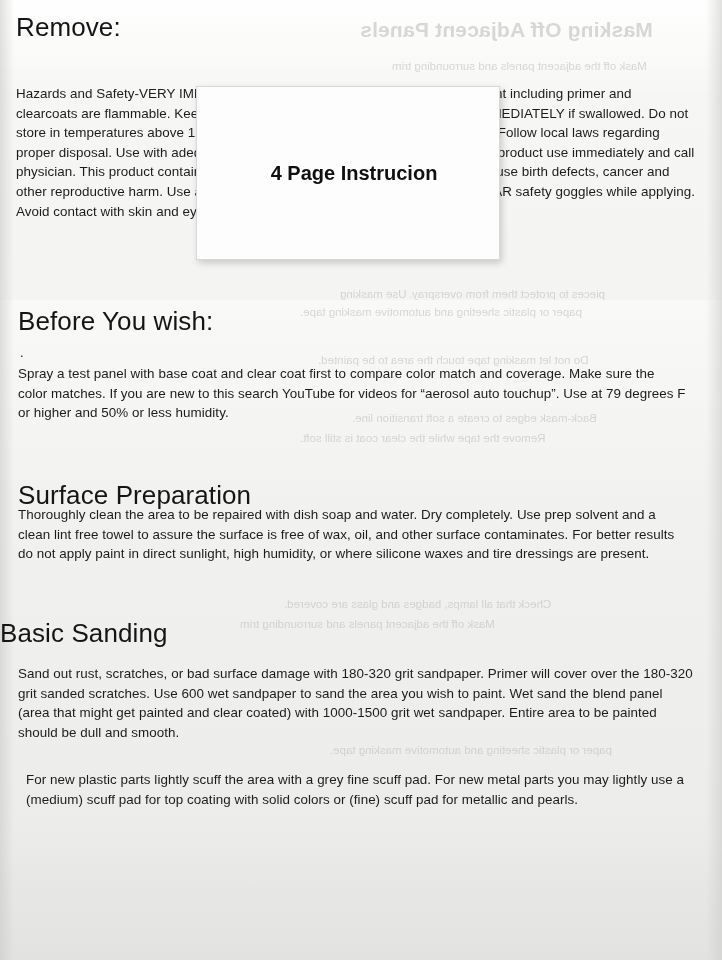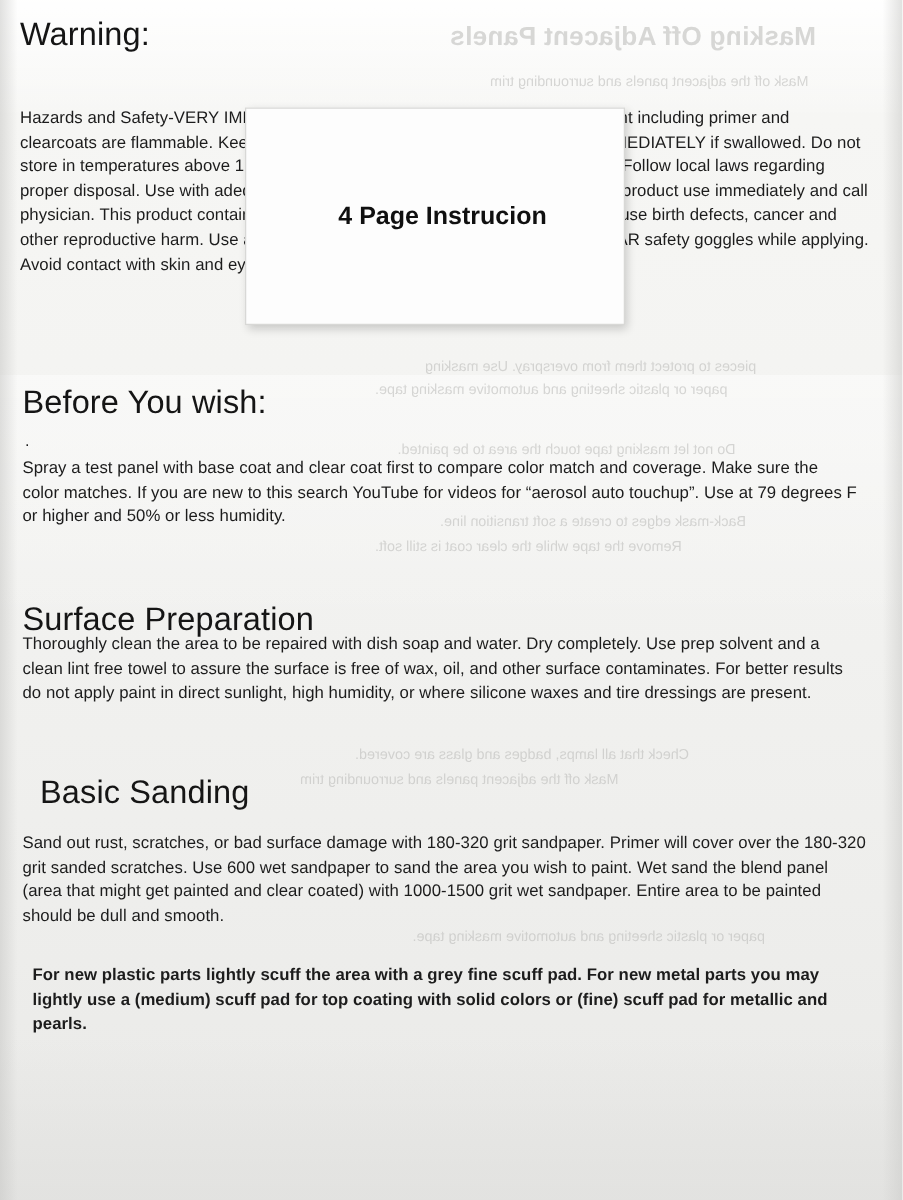--- a/index.html
+++ b/index.html
@@ -104,23 +104,23 @@
   #warn-title { position: absolute; left: 16px; top: 12px; }
   #warn-body  { position: absolute; left: 16px; top: 84px; width: 680px; }
 
   #before-title { position: absolute; left: 18px; top: 306px; }
   #before-dot   { position: absolute; left: 20px; top: 345px; font-size: 13px; color:#1c1c1c; }
   #before-body  { position: absolute; left: 18px; top: 364px; width: 668px; }
 
   #surface-title { position: absolute; left: 18px; top: 480px; }
   #surface-body  { position: absolute; left: 18px; top: 505px; width: 672px; }
 
-  #sanding-title { position: absolute; left: 32px; top: 618px; text-align: right; }
+  #sanding-title { position: absolute; left: 0; top: 618px; text-align: right; }
   #sanding-body1 { position: absolute; left: 18px; top: 664px; width: 678px; }
-  #sanding-body2 { position: absolute; left: 26px; top: 770px; width: 660px; font-weight: bold; }
+  #sanding-body2 { position: absolute; left: 26px; top: 770px; width: 660px; }
 
   
   #label-card {
     position: absolute;
     left: 196px;
     top: 86px;
     width: 290px;
     height: 172px;
     background: #fdfdfd;
     border: 1px solid #d8d8d6;
@@ -159,21 +159,21 @@
   <div class="bleed bleed-line" style="left:300px; top:304px;">paper or plastic sheeting and automotive masking tape.</div>
   <div class="bleed bleed-line" style="left:318px; top:352px;">Do not let masking tape touch the area to be painted.</div>
   <div class="bleed bleed-line" style="left:352px; top:410px;">Back-mask edges to create a soft transition line.</div>
   <div class="bleed bleed-line" style="left:300px; top:430px;">Remove the tape while the clear coat is still soft.</div>
   <div class="bleed bleed-line" style="left:284px; top:596px;">Check that all lamps, badges and glass are covered.</div>
   <div class="bleed bleed-line" style="left:240px; top:616px;">Mask off the adjacent panels and surrounding trim</div>
   <div class="bleed bleed-line" style="left:330px; top:742px;">paper or plastic sheeting and automotive masking tape.</div>
 
   <div class="content">
 
-    <h1 class="section" id="warn-title">Warning:</h1>
+    <h1 class="section" id="warn-title">Remove:</h1>
     <p class="body" id="warn-body">Hazards and Safety-VERY IMPORTANT. DANGER, the contents of touch-up paint including primer and clearcoats are flammable. Keep out of the reach of children. Call a physician IMMEDIATELY if swallowed. Do not store in temperatures above 120F. DO NOT STORE IN CAR and avoid freezing. Follow local laws regarding proper disposal. Use with adequate ventilation. If you become dizzy, discontinue product use immediately and call physician. This product contains chemicals known to the State of California to cause birth defects, cancer and other reproductive harm. Use a NIOSH approved active paint respirator and WEAR safety goggles while applying. Avoid contact with skin and eyes. This includes the primer, paint and clearcoat.</p>
 
     <h1 class="section" id="before-title">Before You wish:</h1>
     <div id="before-dot">.</div>
     <p class="body" id="before-body">Spray a test panel with base coat and clear coat first to compare color match and coverage. Make sure the color matches.  If you are new to this search YouTube for videos for “aerosol auto touchup”.  Use at 79 degrees F or higher and 50% or less humidity.</p>
 
     <h1 class="section" id="surface-title">Surface Preparation</h1>
     <p class="body" id="surface-body">Thoroughly clean the area to be repaired with dish soap and water.  Dry completely. Use prep solvent and a clean lint free towel to assure the surface is free of wax, oil, and other surface contaminates. For better results do not apply paint in direct sunlight, high humidity, or where silicone waxes and tire dressings are present.</p>
 
     <h1 class="section" id="sanding-title">Basic Sanding</h1>

